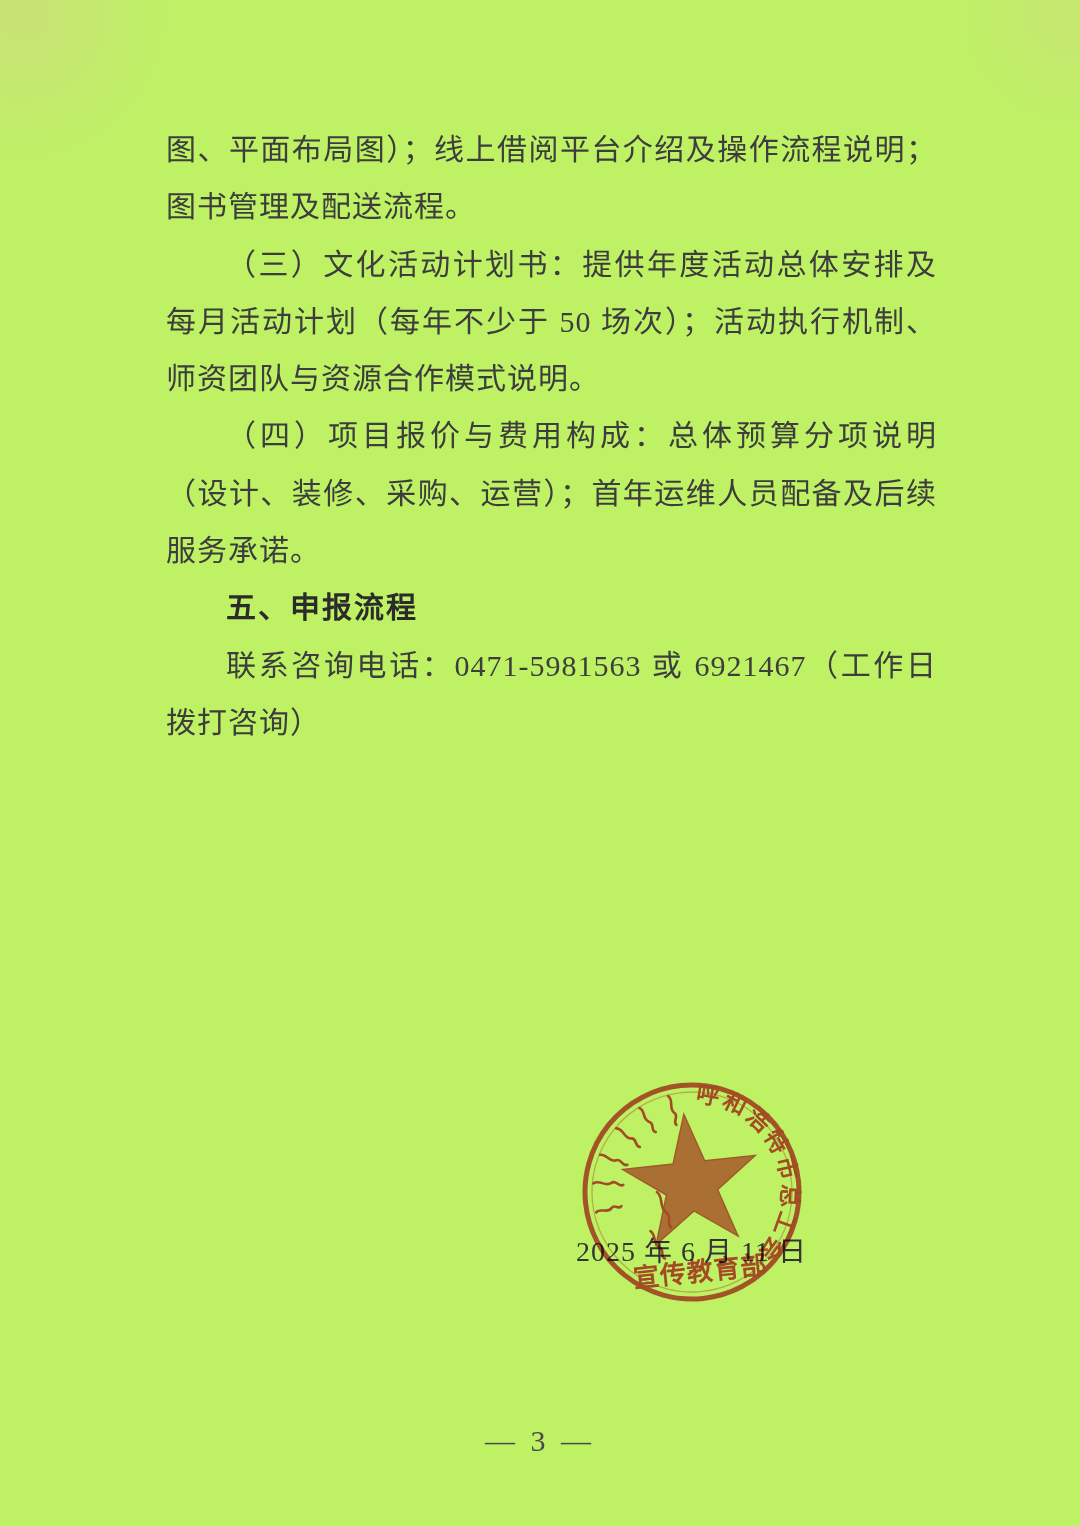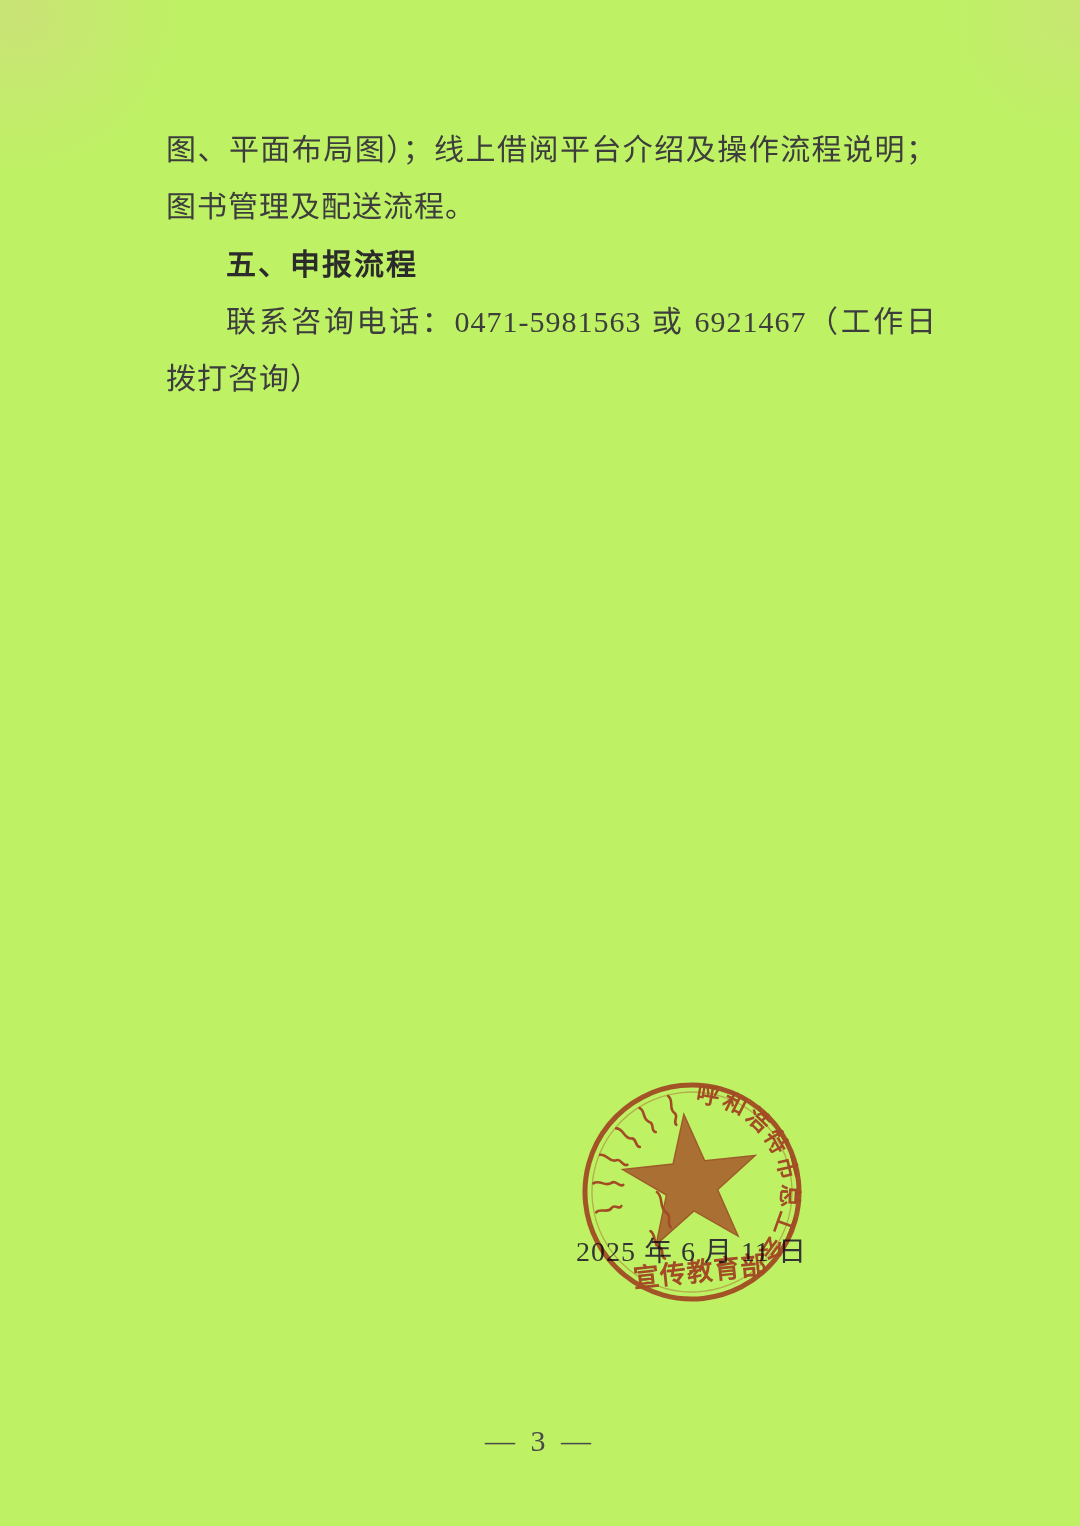--- a/index.html
+++ b/index.html
@@ -82,20 +82,22 @@
     color: #4a4a4a;
   }
 </style>
 </head>
 <body>
 
 <div class="page">
 
   <div class="doc-body">
     <p class="para no-indent">图、平面布局图）；线上借阅平台介绍及操作流程说明；图书管理及配送流程。</p>
+    <p class="para">（三）文化活动计划书：提供年度活动总体安排及每月活动计划（每年不少于 50 场次）；活动执行机制、师资团队与资源合作模式说明。</p>
+    <p class="para">（四）项目报价与费用构成：总体预算分项说明（设计、装修、采购、运营）；首年运维人员配备及后续服务承诺。</p>
     <p class="para heading">五、申报流程</p>
     <p class="para">联系咨询电话：0471-5981563 或 6921467（工作日拨打咨询）</p>
   </div>
 
   <div class="signature-date">2025 年 6 月 11 日</div>
 
   <svg class="seal" viewBox="0 0 220 220" aria-hidden="true">
     <g transform="rotate(-6 110 110)" stroke-linecap="round">
 
       <circle cx="110" cy="110" r="107" fill="none" stroke="#d84a55" stroke-width="5"></circle>

